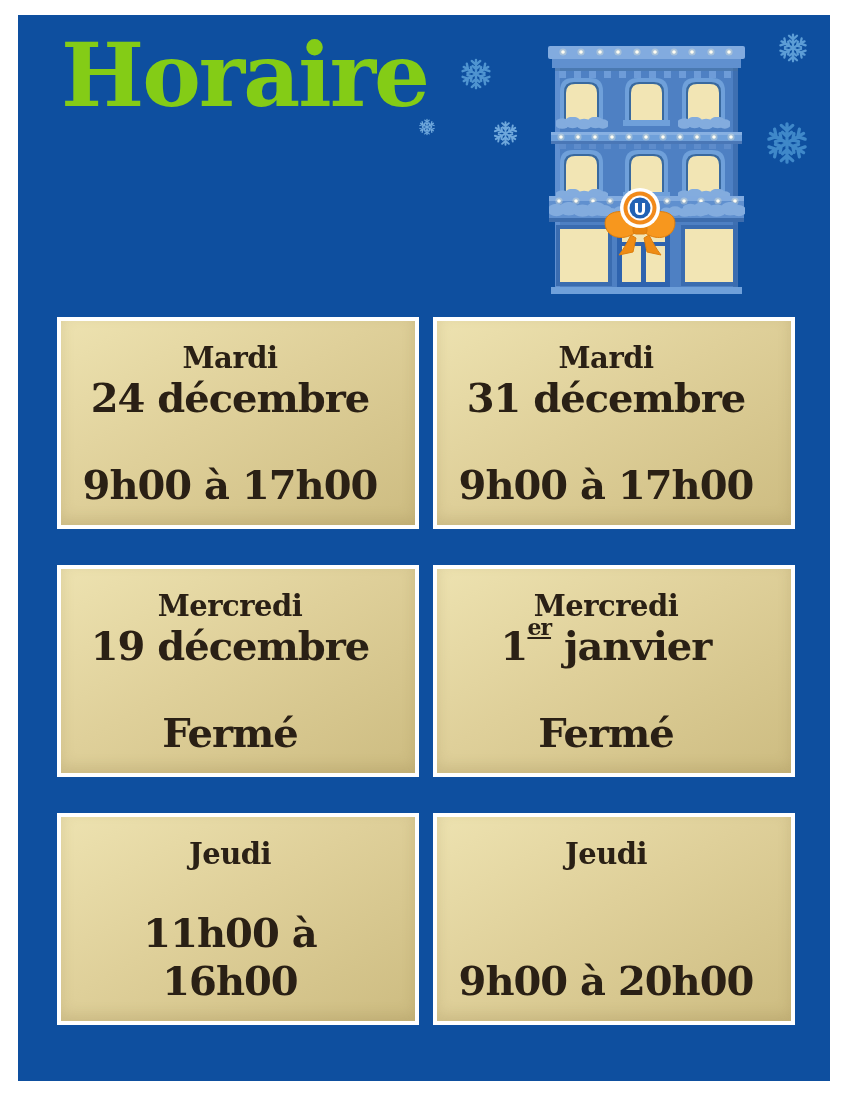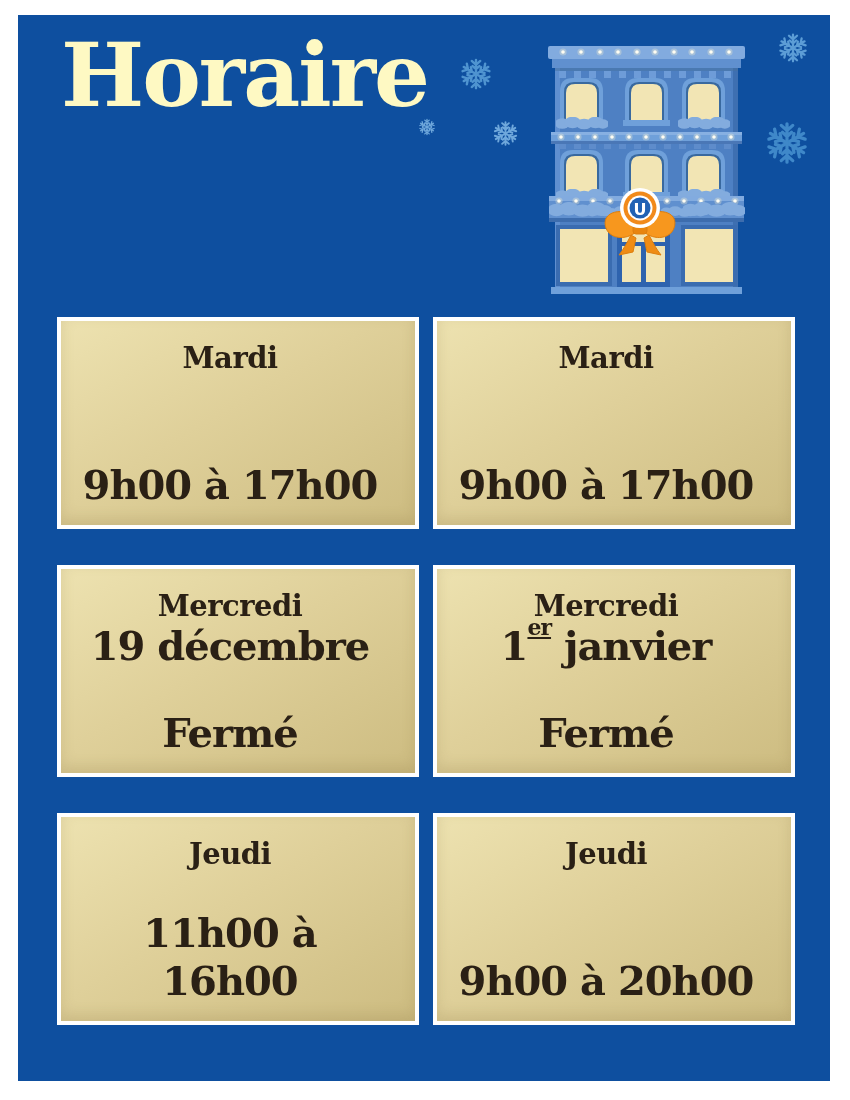--- a/index.html
+++ b/index.html
@@ -1,21 +1,21 @@
 <!DOCTYPE html>
 <html><head>
 <meta charset="utf-8">
 <style>
   html,body{margin:0;padding:0;background:#ffffff;}
   .poster{position:relative;width:850px;height:1100px;background:#ffffff;overflow:hidden;
           font-family:"DejaVu Serif","Liberation Serif",serif;}
   .panel{position:absolute;left:18px;top:15px;width:812px;height:1066px;background:#0E4F9F;}
 
   
-  .title{position:absolute;left:43px;top:14px;color:#fef9c3;font-weight:bold;
+  .title{position:absolute;left:43px;top:14px;color:#84cc16;font-weight:bold;
          font-size:88px;line-height:92px;letter-spacing:-2px;}
   .title div{white-space:nowrap;}
 
   
   .sf{position:absolute;display:block;}
 
   
   .building{position:absolute;left:525px;top:25px;}
 
   
@@ -225,25 +225,27 @@
         <circle cx="97" cy="168" r="12.5" fill="#FFFFFF"></circle>
         <circle cx="97" cy="168" r="10.5" fill="#2061B4"></circle>
         <text x="97" y="174.5" text-anchor="middle" font-family="DejaVu Sans, sans-serif" font-size="16" font-weight="bold" fill="#FFFFFF">U</text>
       </g>
     </svg>
 
     <div class="cards">
 
       <div class="card">
         <div class="day">Mardi</div>
+        <div class="date"><span>24 décembre</span><sup></sup><span></span></div>
         <div class="hours">9h00 à 17h00</div>
       </div>
 
       <div class="card">
         <div class="day">Mardi</div>
+        <div class="date"><span>31 décembre</span><sup></sup><span></span></div>
         <div class="hours">9h00 à 17h00</div>
       </div>
 
       <div class="card">
         <div class="day">Mercredi</div>
         <div class="date"><span>19 décembre</span><sup></sup><span></span></div>
         <div class="hours">Fermé</div>
       </div>
 
       <div class="card">

